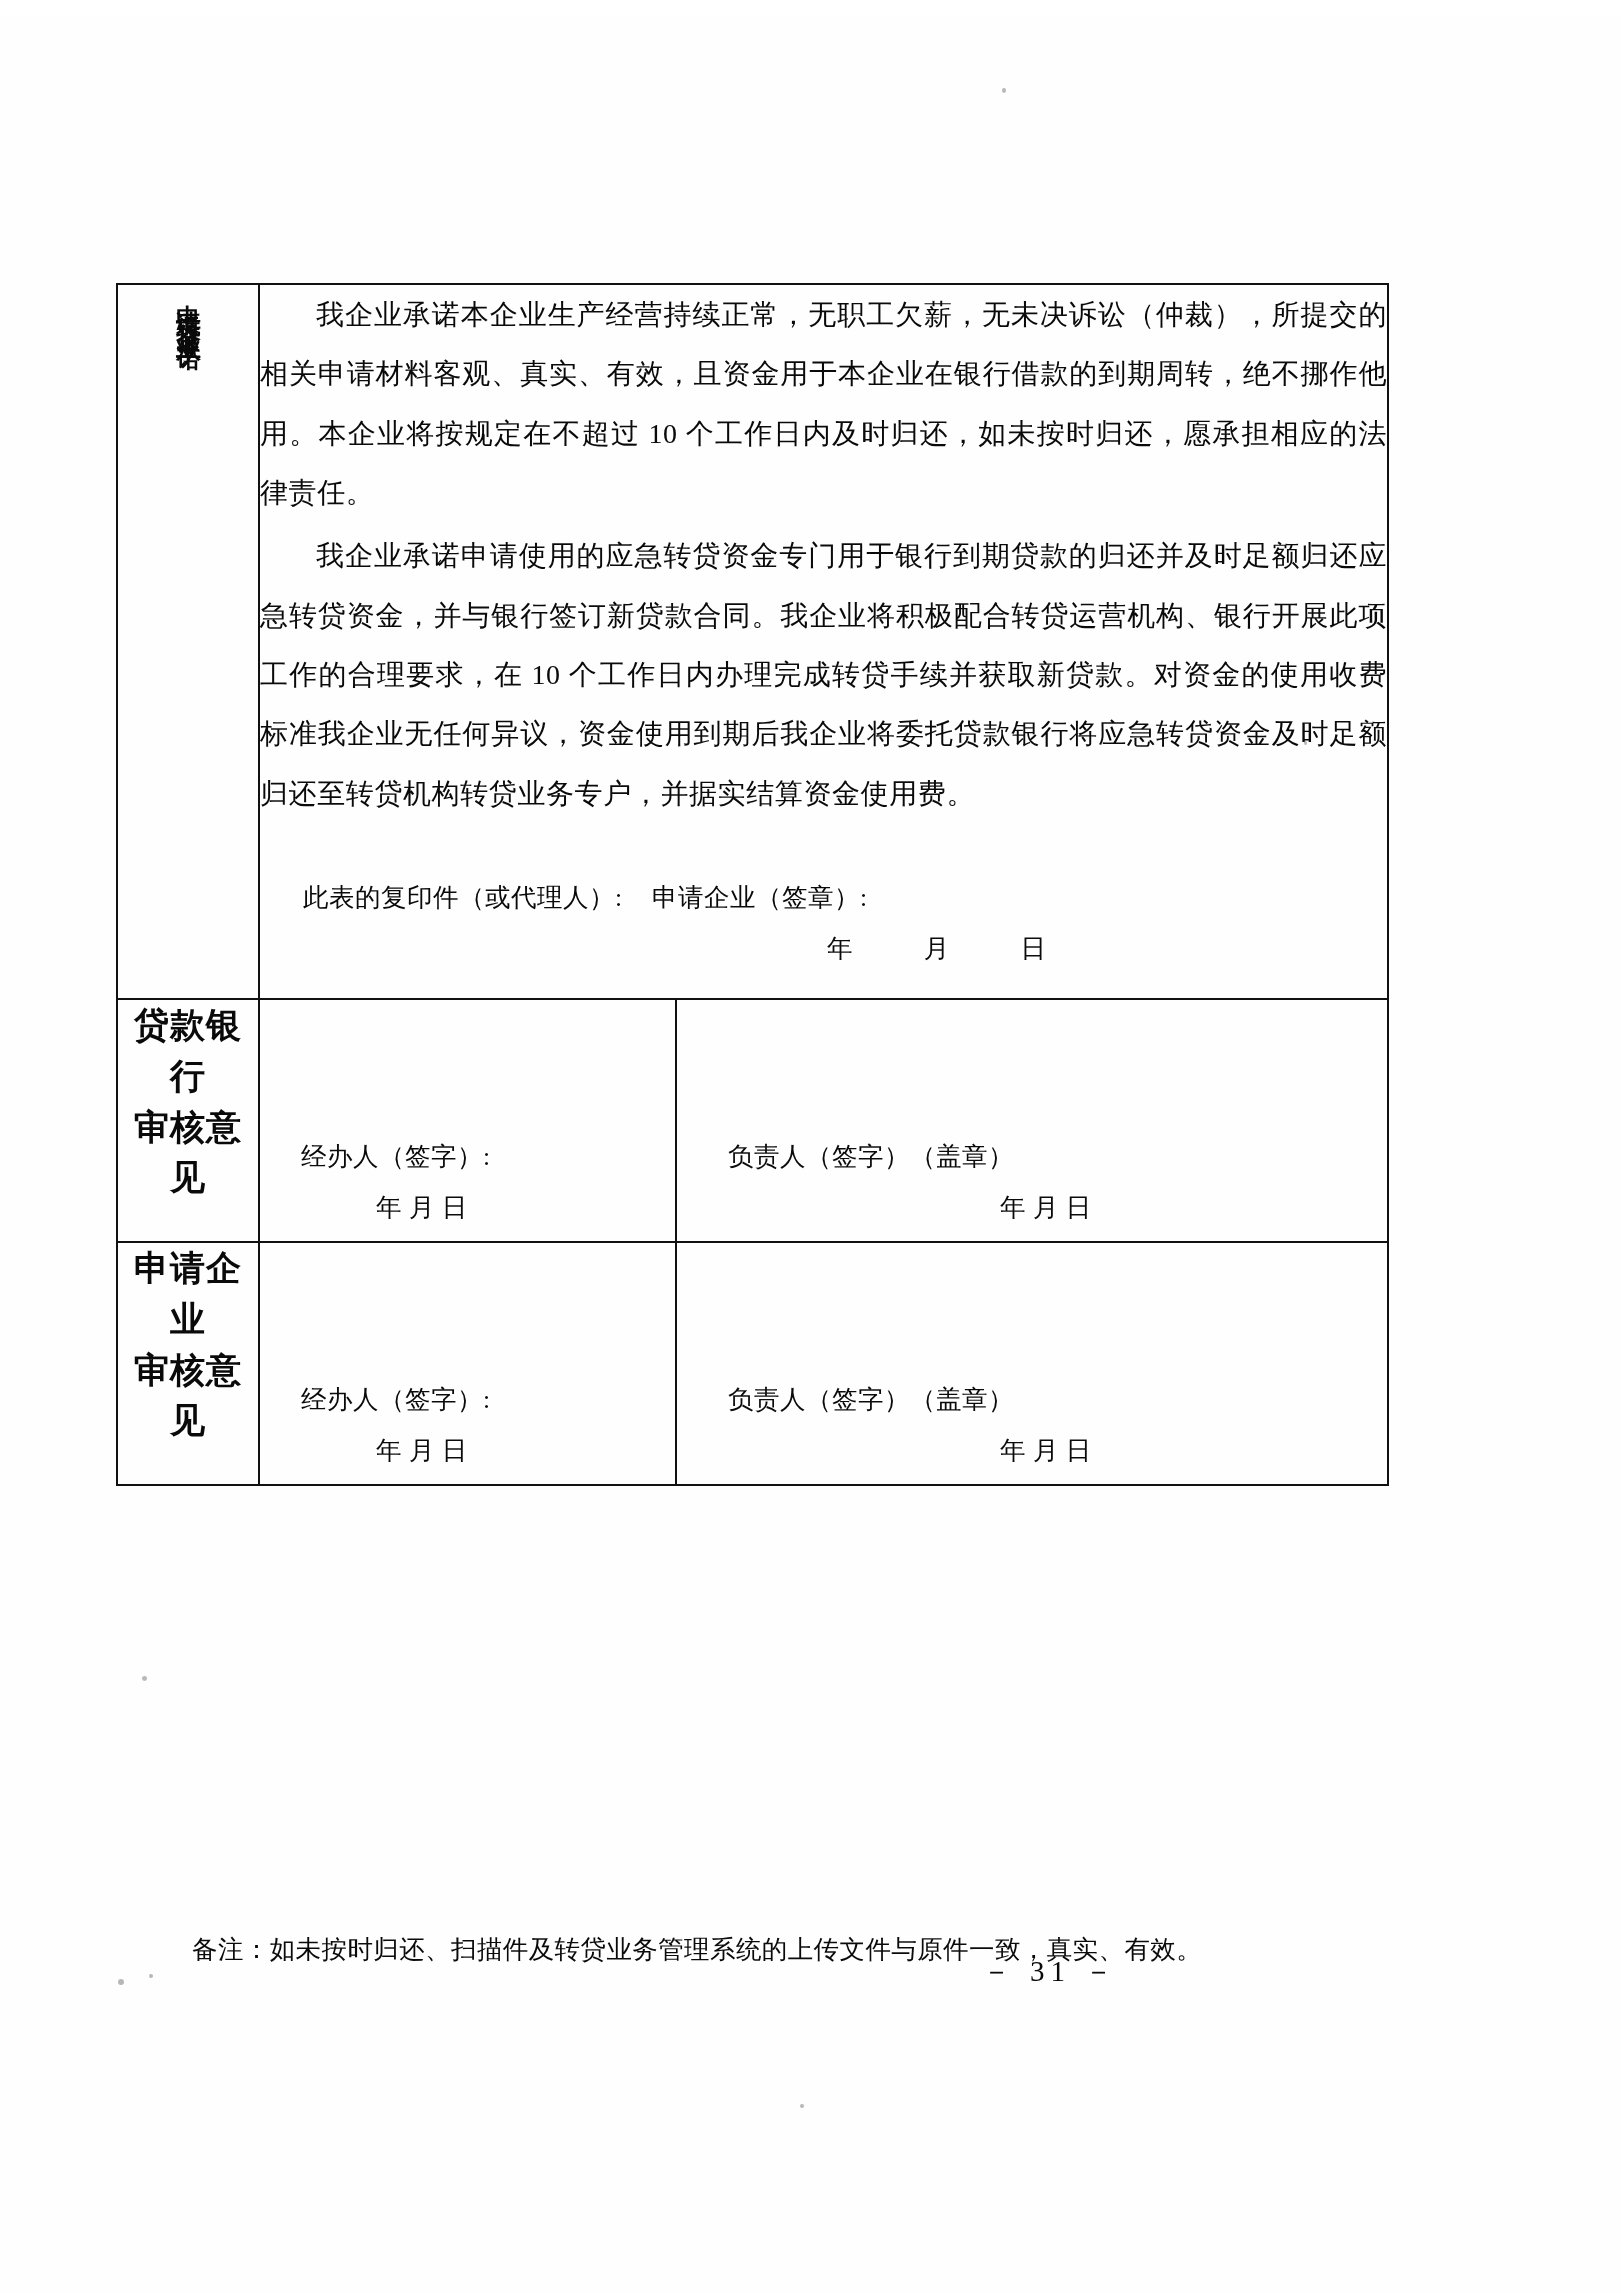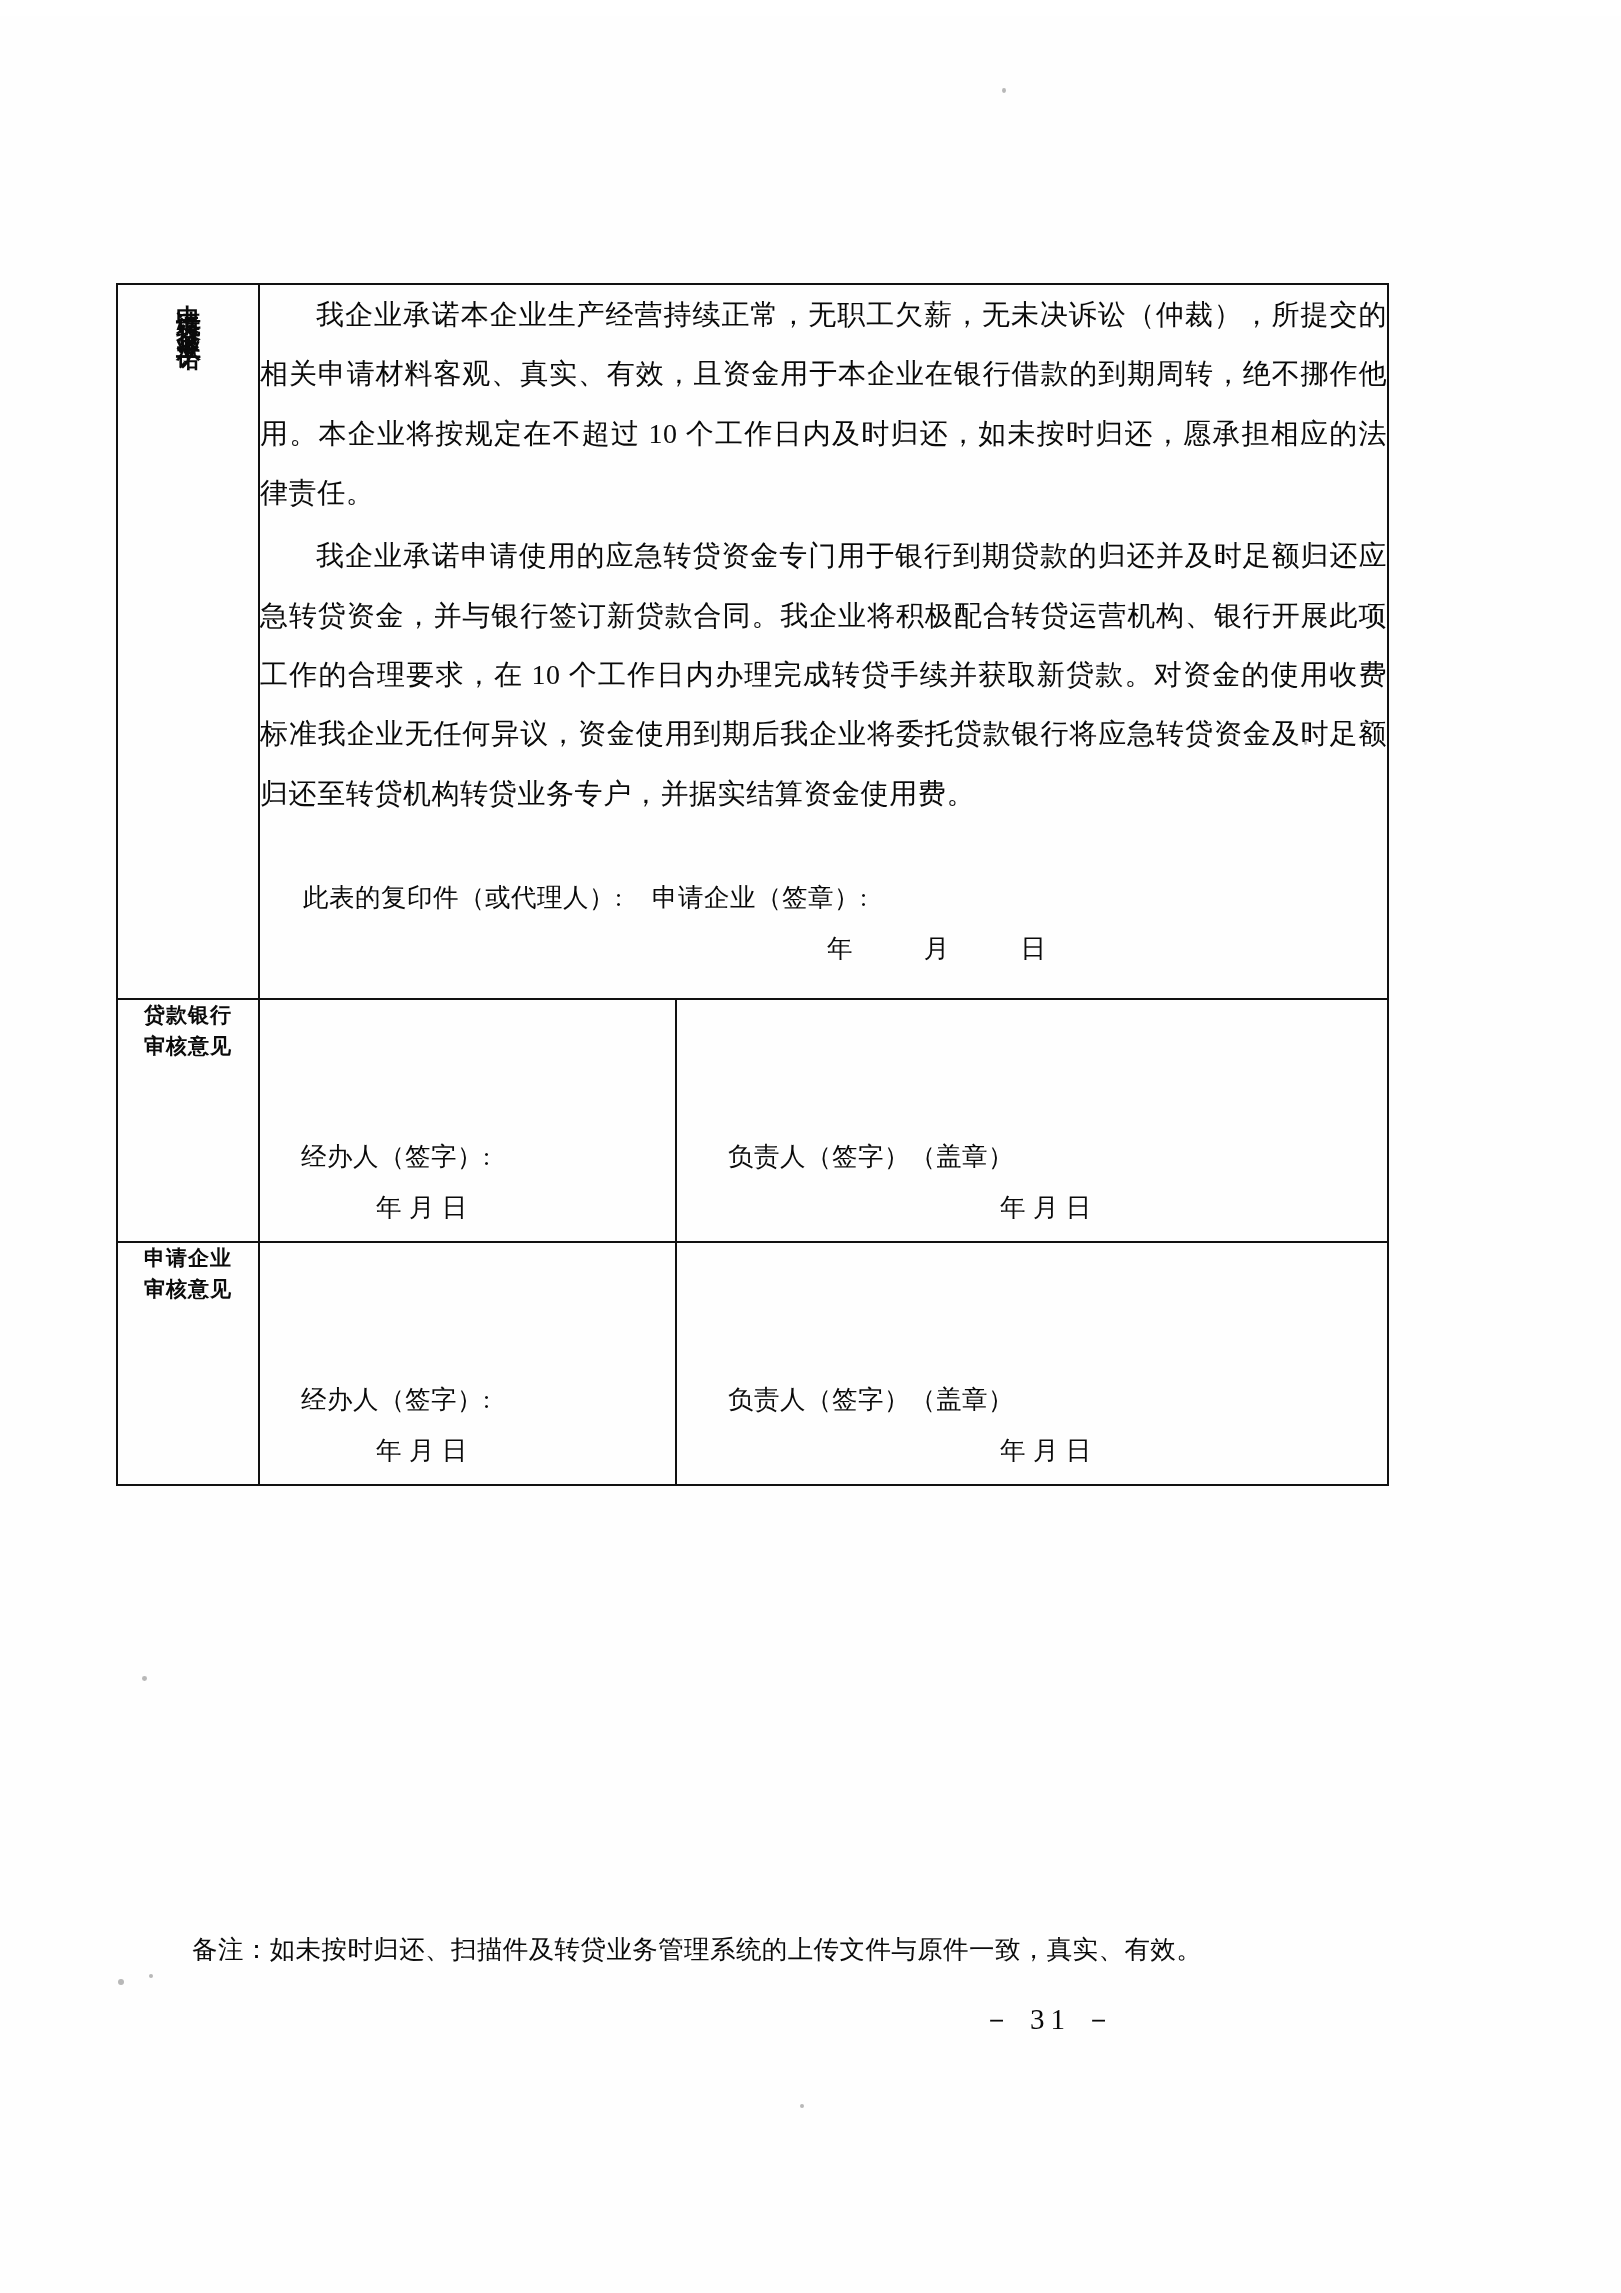--- a/index.html
+++ b/index.html
@@ -106,21 +106,21 @@
     font-size: 25.5px;
   }
   .date-line span { display: inline-block; }
   .date-gap { width: 57px; }
 
   
   .review-label {
     width: 142px;
     text-align: center;
     vertical-align: middle;
-    font-size: 21px;
+    font-size: 35px;
     line-height: 1.45;
     font-family: "Liberation Sans", "DejaVu Sans", sans-serif;
     font-weight: 600;
     letter-spacing: 1px;
   }
   .review-cell {
     position: relative;
     height: 241px;
   }
   .review-cell .officer {
@@ -148,21 +148,21 @@
     top: 1916px;
     font-size: 25.5px;
     letter-spacing: 0.4px;
     white-space: nowrap;
   }
 
   .page-number {
     position: absolute;
     left: 0;
     right: 0;
-    top: 1984px;
+    top: 1936px;
     text-align: center;
     font-size: 29px;
     letter-spacing: 5.9px;
     padding-left: 480px;
   }
 </style>
 </head>
 <body>
 
 <div class="page">

